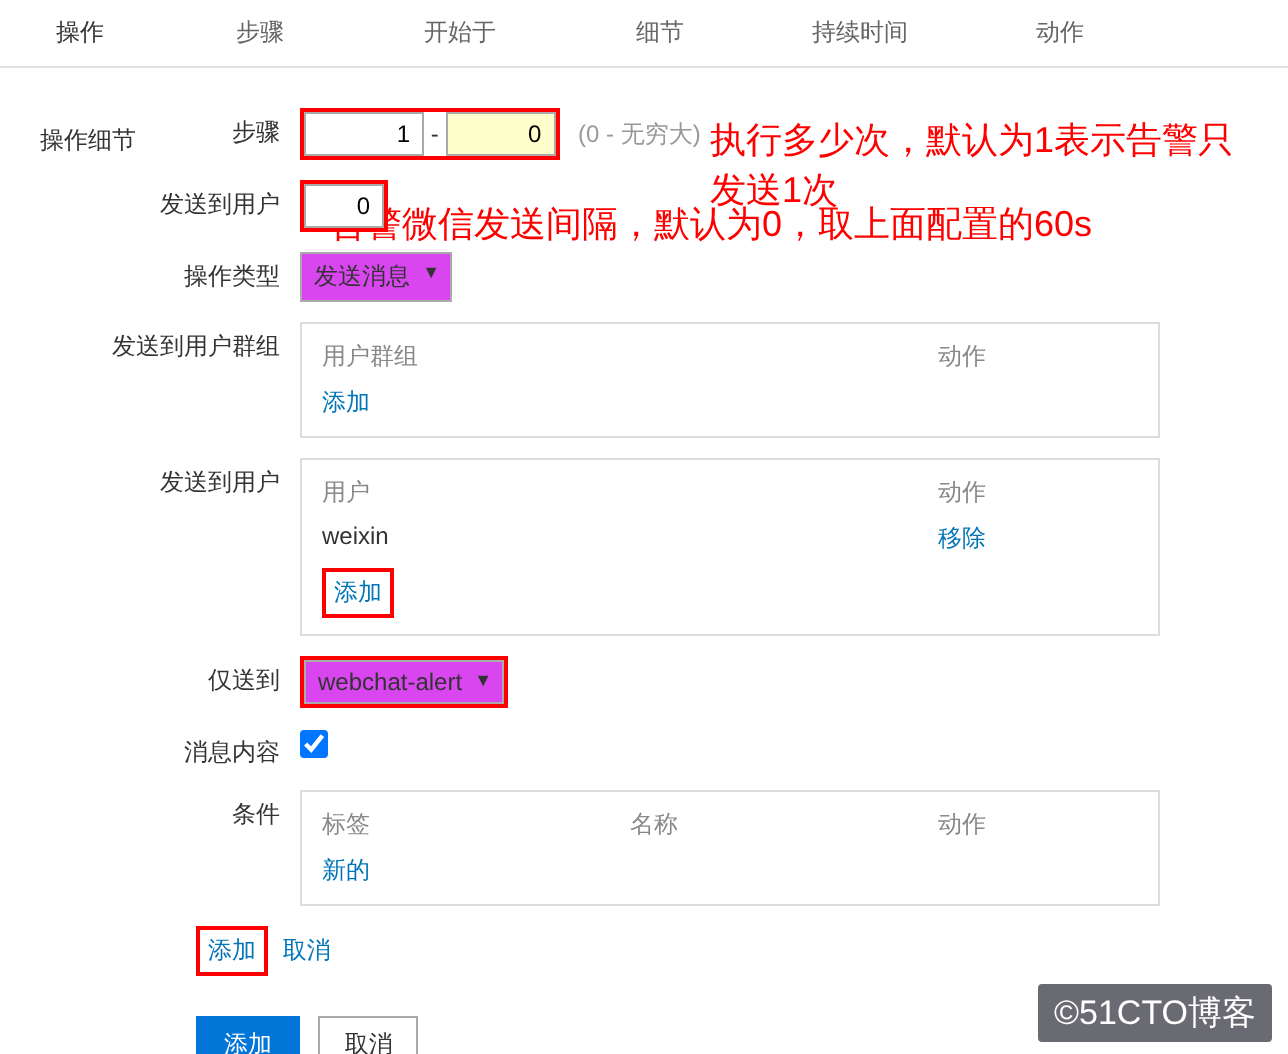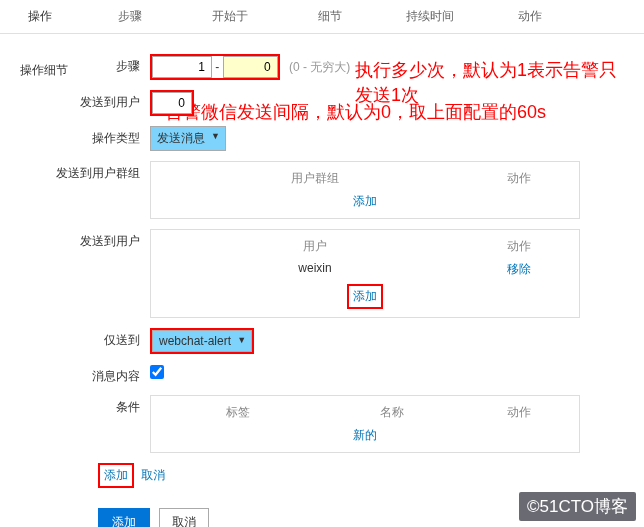--- a/index.html
+++ b/index.html
@@ -15,28 +15,28 @@
     .form-content { flex: 1; position: relative; }
     
     .section-label { position: absolute; left: 20px; top: 62px; color: #333; }
     
     input[type="text"] { border: 1px solid #aaa; padding: 3px 6px; font-size: 12px; }
     .step-from { width: 60px; text-align: right; }
     .step-to { width: 55px; text-align: right; background: #ffffcc; }
     .duration-input { width: 40px; text-align: right; }
     
     .red-box { border: 2px solid #ff0000; display: inline-block; padding: 0; }
-    .select-box { padding: 3px 20px 3px 6px; border: 1px solid #aaa; background: #7dd3fc; position: relative; display: inline-block; cursor: pointer; }
+    .select-box { padding: 3px 20px 3px 6px; border: 1px solid #aaa; background: #d946ef; position: relative; display: inline-block; cursor: pointer; }
     .select-box::after { content: "▼"; position: absolute; right: 5px; top: 4px; font-size: 9px; color: #333; }
     
     .annotation { color: #ff0000; font-size: 18px; position: absolute; white-space: nowrap; }
     .annot1 { left: 355px; top: 58px; line-height: 1.4; }
     .annot2 { left: 165px; top: 100px; }
     
-    .sub-table { border: 1px solid #ddd; margin-left: 0; width: 430px; padding: 8px 10px; text-align: center; }
+    .sub-table { border: 1px solid #ddd; margin-left: 0; width: 430px; padding: 8px 10px; }
     .sub-header { display: flex; color: #888; margin-bottom: 6px; }
     .sub-col1 { flex: 1; }
     .sub-col2 { width: 100px; }
     .sub-row { display: flex; margin-bottom: 6px; }
     .link { color: #0275b8; cursor: pointer; }
     .link-add { color: #0275b8; cursor: pointer; }
     
     .checkbox { width: 14px; height: 14px; vertical-align: middle; }
     
     .bottom-actions { padding: 10px 0 10px 78px; margin-top: 10px; }

